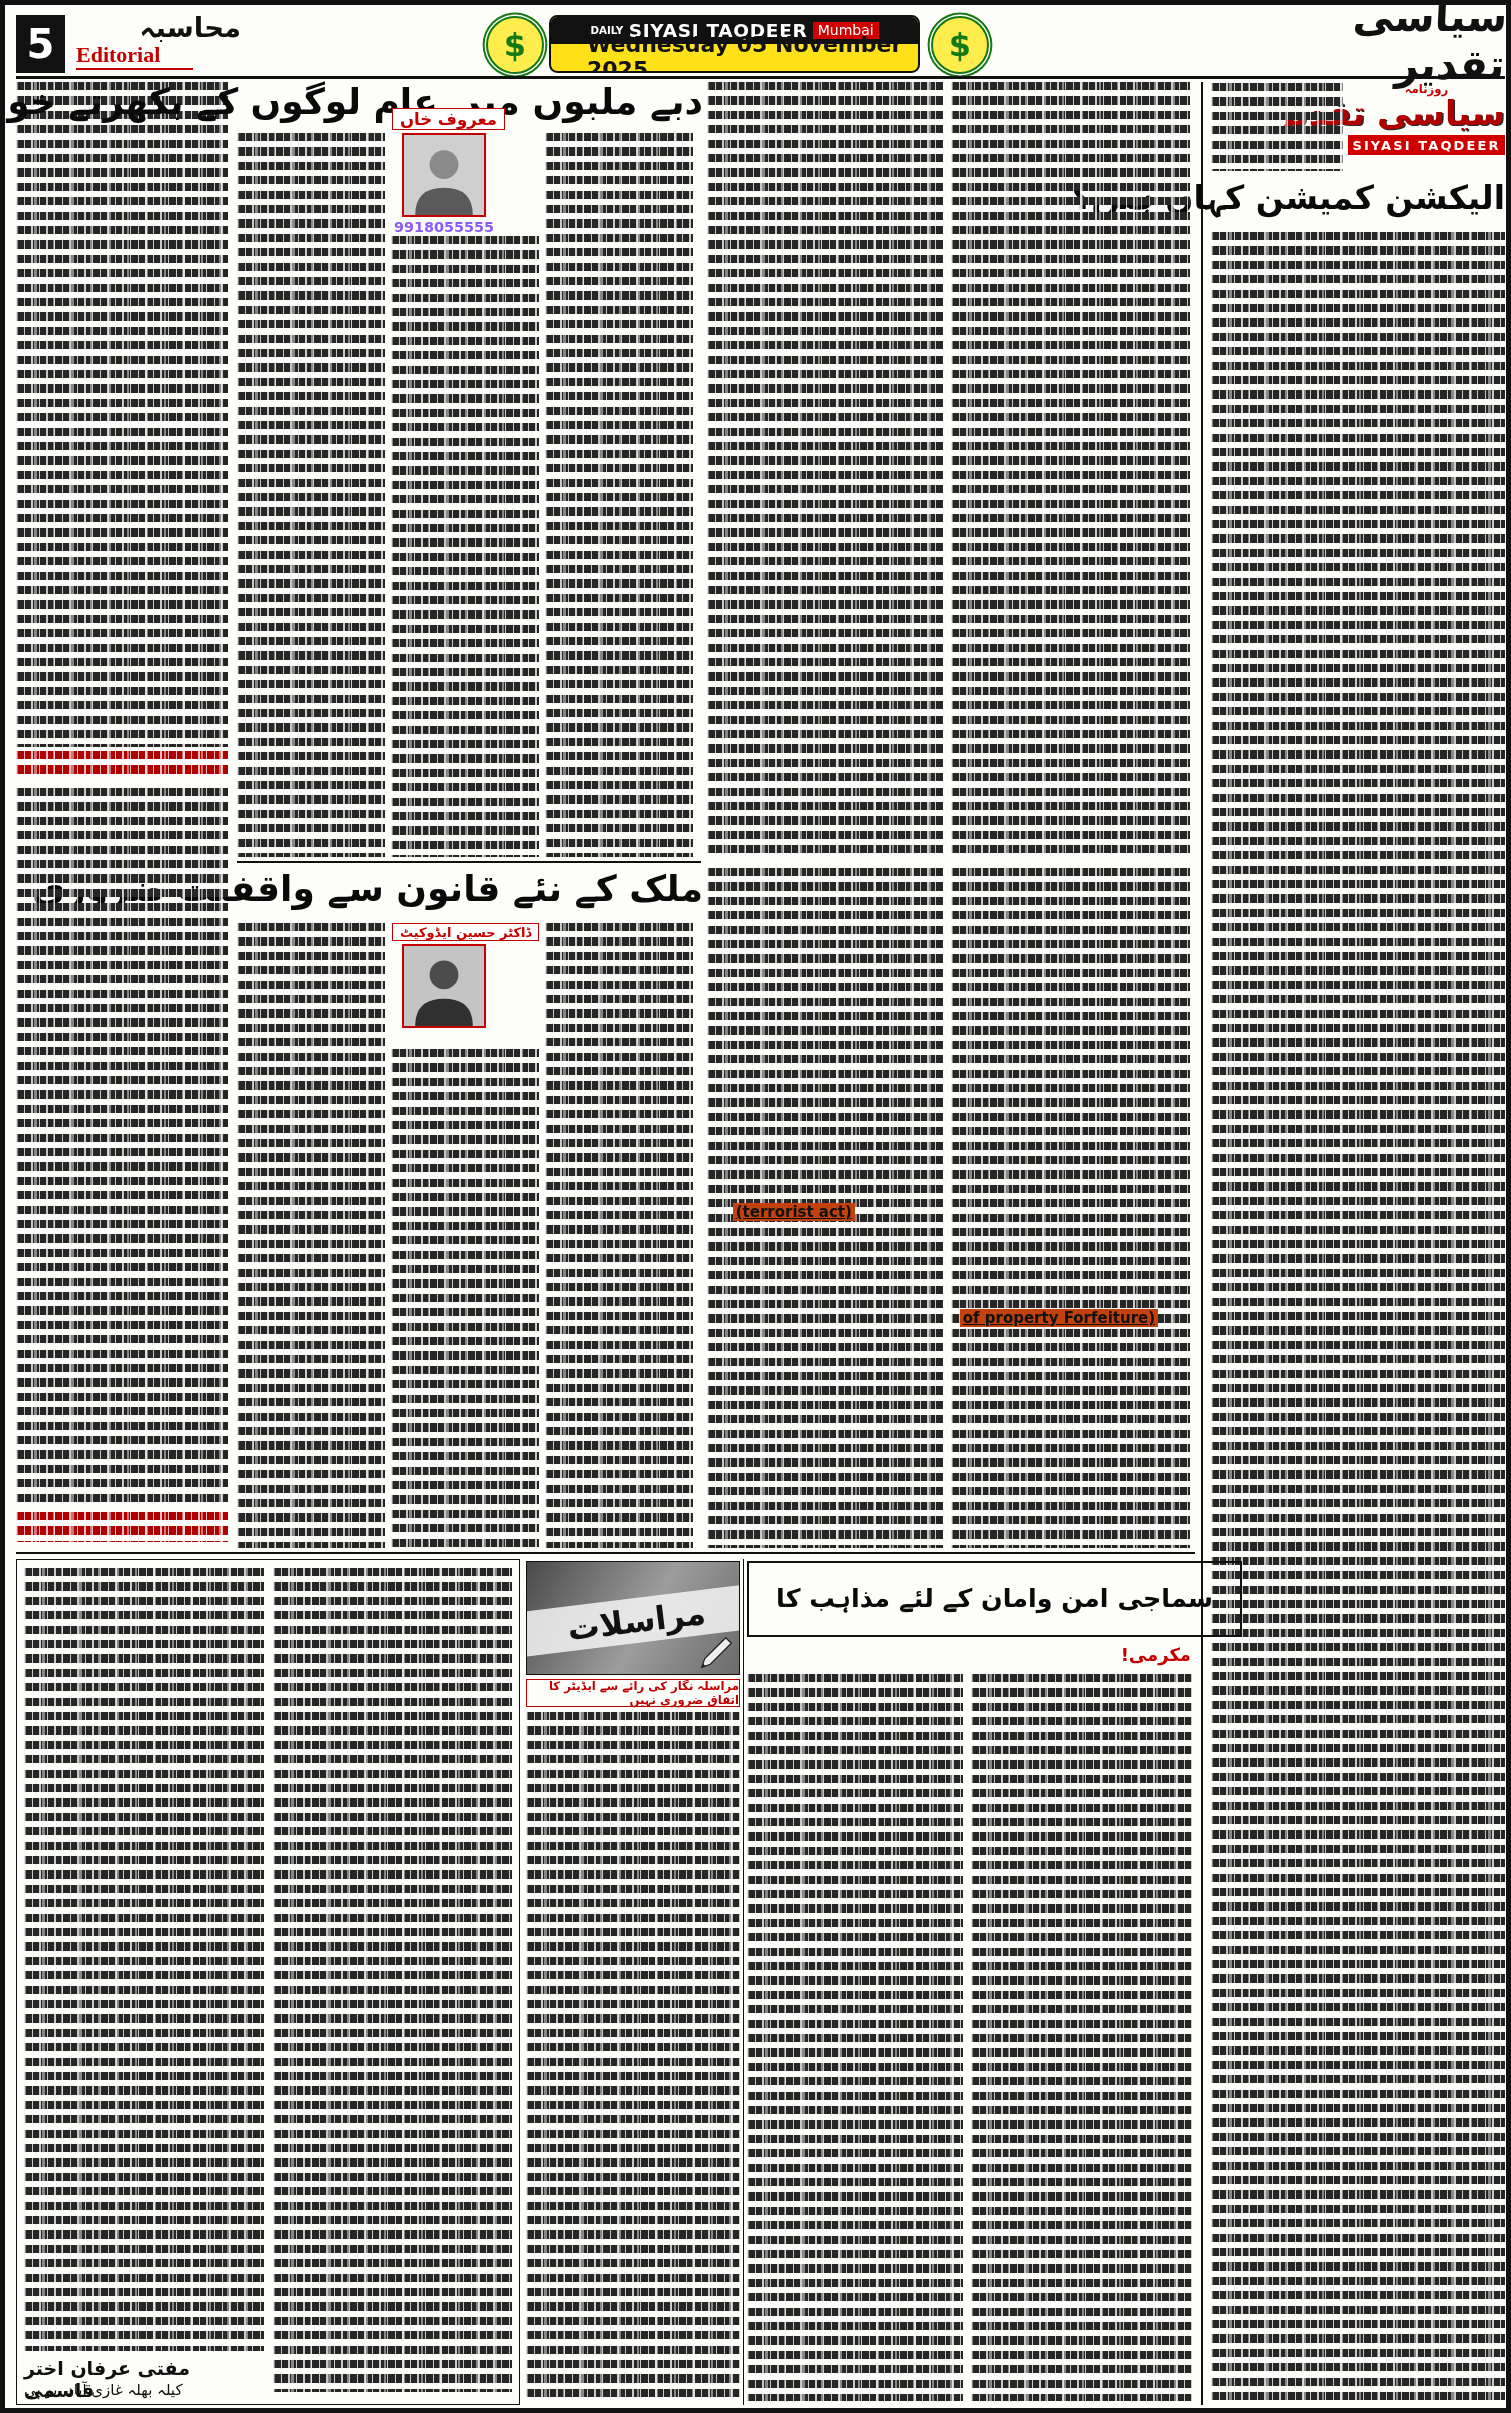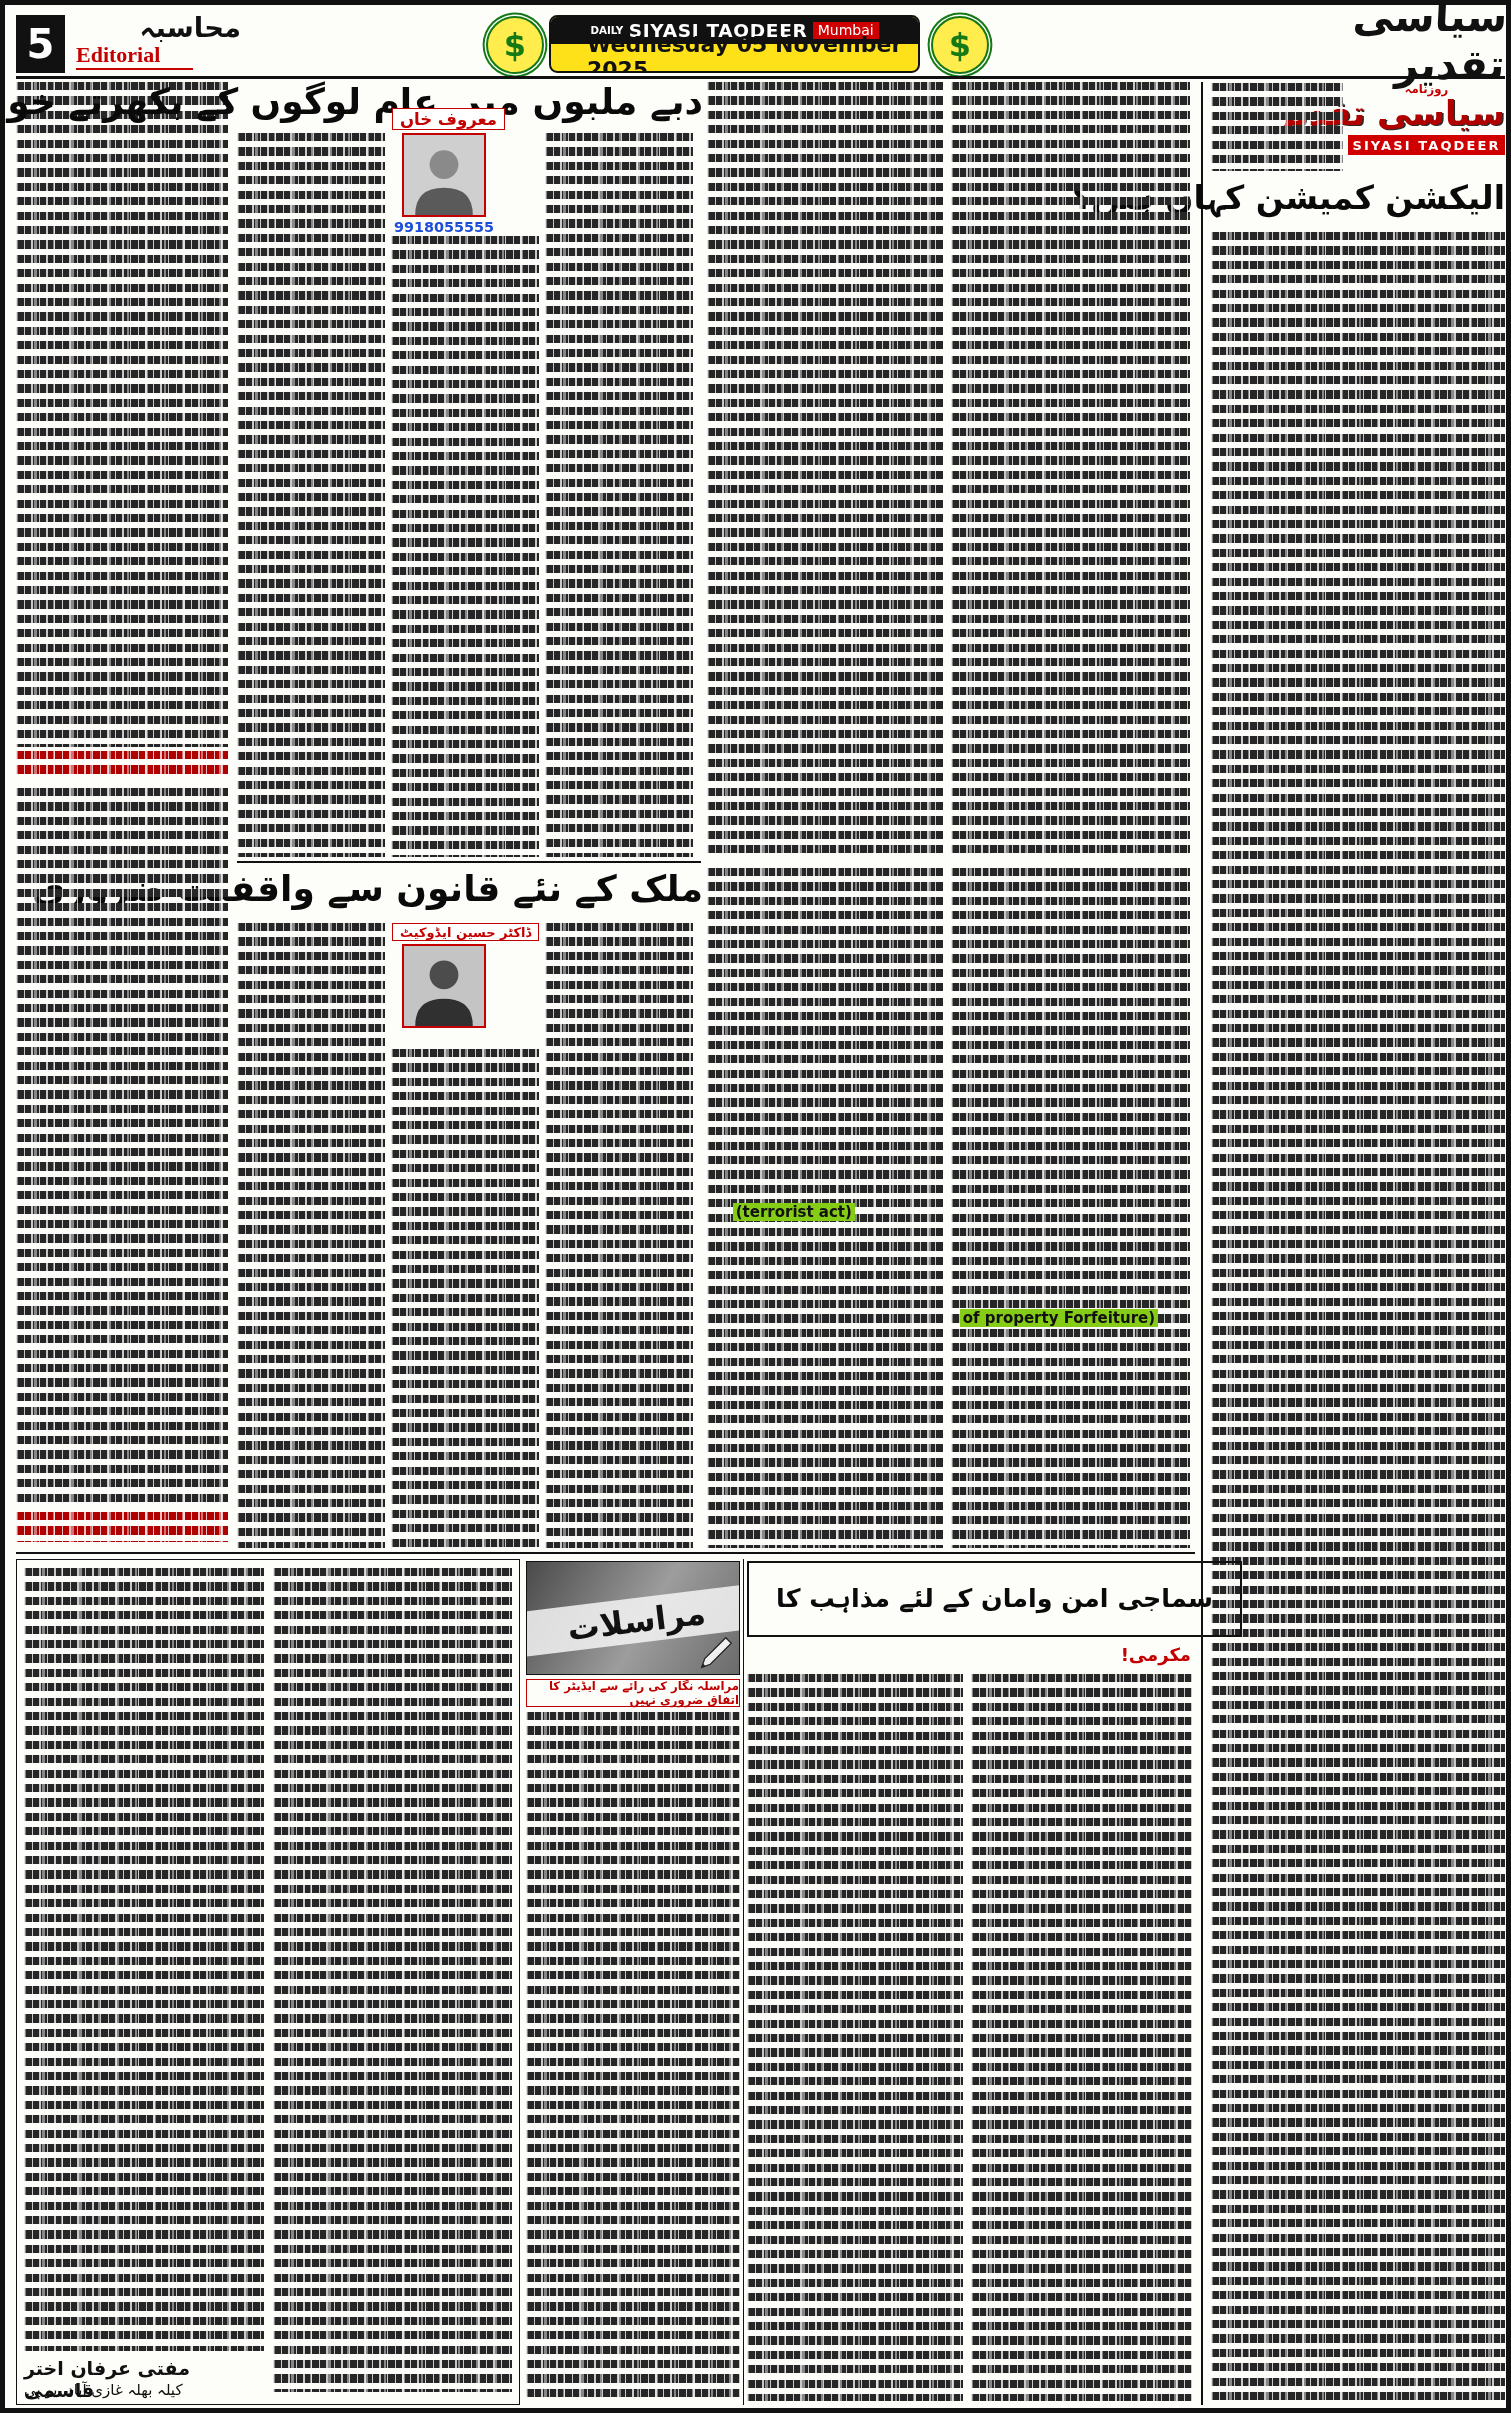--- a/index.html
+++ b/index.html
@@ -58,34 +58,34 @@
   .masthead .big{color:#b00000;font-size:34px;font-weight:bold;line-height:1.05;
     text-shadow:1.4px 1.4px 0 #2a2a2a;white-space:nowrap;}
   .masthead .bar{margin-top:3.4px;background:#d10000;color:#fff;font-size:13px;font-weight:bold;
     letter-spacing:2.1px;padding:2.7px 0;}
   
   .author-card{text-align:center;}
   .author-card .nm{color:#c40000;font-weight:bold;border:1.4px solid #c40000;display:inline-block;
     padding:0.7px 6.9px;background:#fff;white-space:nowrap;}
   .author-card .ph{width:80px;height:80px;border:2.1px solid #c40000;margin:2.7px auto 0;
     background:#cfcfcf;overflow:hidden;}
-  .author-card .tel{font-size:14.4px;font-weight:bold;color:#1d4ed8;margin-top:2.1px;}
+  .author-card .tel{font-size:14.4px;font-weight:bold;color:#8b5cf6;margin-top:2.1px;}
   
   .lettersbox{left:521px;top:1556px;width:214px;height:114px;border:1.4px solid #111;
     background:linear-gradient(120deg,#4a4a4a,#9d9d9d 55%,#6b6b6b);overflow:hidden;box-sizing:border-box;}
   .lettersbox .band{position:absolute;left:-13.7px;top:36px;width:247px;height:45px;
     background:rgba(245,245,245,.85);transform:rotate(-7deg);display:flex;align-items:center;
     justify-content:center;font-size:32px;font-weight:bold;color:#111;}
   .disclaimer{left:521px;top:1674px;width:214px;height:27.5px;border:1.4px solid #c00000;
     color:#c00000;font-size:11.7px;font-weight:bold;box-sizing:border-box;}
   .h3box{left:742px;top:1556px;width:495px;height:76px;border:2.1px solid #111;box-sizing:border-box;
     display:flex;flex-direction:column;align-items:center;justify-content:center;}
   .h3box div{font-size:25.4px;font-weight:bold;color:#0a0a0a;line-height:1.25;white-space:nowrap;}
-  .snippet{position:absolute;background:#84cc16;color:#111;font-weight:bold;font-size:15px;
-    padding:0 2.7px;white-space:nowrap;}
+  .snippet{position:absolute;background:#c2410c;color:#111;font-weight:bold;font-size:15px;
+    padding:0 2.7px;white-space:nowrap;text-decoration:underline;}
 </style>
 </head>
 <body>
 
 <div class="page">
 
   <div class="abs pageno center">5</div>
   <div class="abs sec-ur urdu">محاسبہ</div>
   <div class="abs sec-en">Editorial</div>
 

